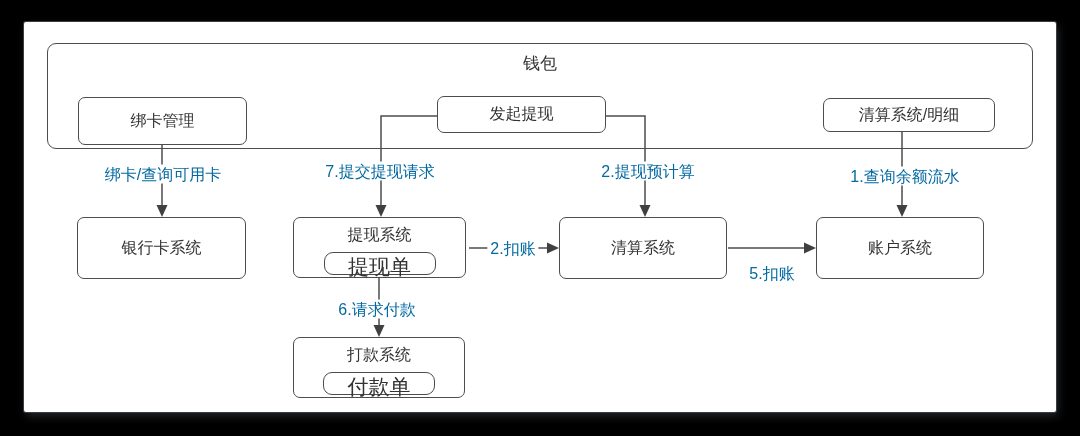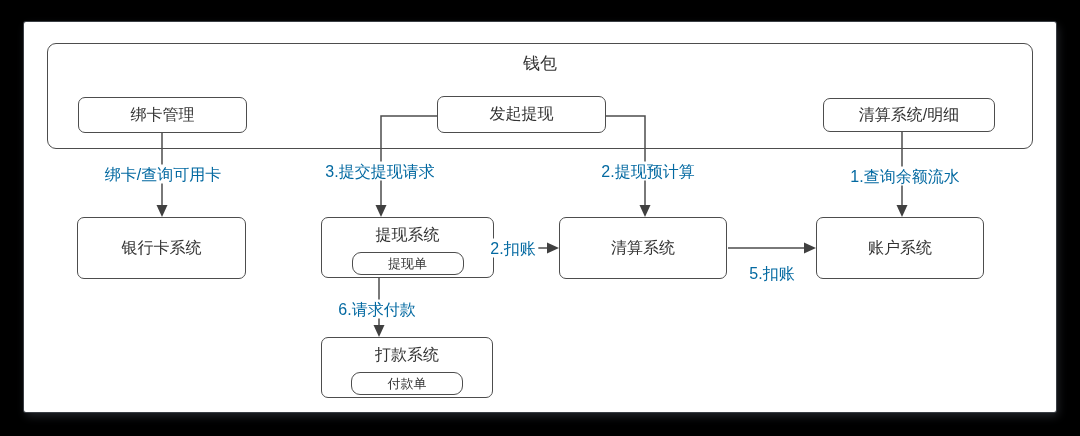--- a/index.html
+++ b/index.html
@@ -50,32 +50,30 @@
     display: flex;
     align-items: center;
     justify-content: center;
     z-index: 3;
     white-space: nowrap;
   }
   .node.sys {
     flex-direction: column;
     justify-content: flex-start;
     padding-top: 7px;
-    margin-left: 28px;
   }
   .node .sub-box {
     margin-top: 6px;
     width: 112px;
     height: 23px;
     border: 1.5px solid #4d4d4d;
     border-radius: 9px;
     background: #fff;
-    font-size: 13px;
+    font-size: 21px;
     display: flex;
-    align-items: center;
     justify-content: center;
   }
   .edge-label {
     position: absolute;
     transform: translate(-50%, -50%);
     background: #fff;
     color: #0369a1;
     font-size: 16px;
     line-height: 19px;
     padding: 0 3px;
@@ -117,21 +115,21 @@
       <g>
         <path d="M 355 256 V 304"></path>
         <polygon points="355,315 349.5,303 360.5,303" fill="#404040" stroke="none"></polygon>
       </g>
     </svg>
 
     <div class="wallet">
       <div class="wallet-title">钱包</div>
     </div>
 
-    <div class="node" style="left:54px; top:75px; width:169px; height:36px;">
+    <div class="node" style="left:54px; top:75px; width:169px; height:48px;">
       <span>绑卡管理</span>
     </div>
     <div class="node" style="left:413px; top:74px; width:169px; height:37px;">
       <span>发起提现</span>
     </div>
     <div class="node" style="left:799px; top:76px; width:172px; height:34px;">
       <span>清算系统/明细</span>
     </div>
 
     <div class="node" style="left:53px; top:195px; width:169px; height:62px;">
@@ -151,21 +149,21 @@
     </div>
 
     <div class="node sys" style="left:269px; top:315px; width:172px; height:61px;">
       <span>打款系统</span>
       <div class="sub-box">
         <span>付款单</span>
       </div>
     </div>
 
     <div class="edge-label" style="left:139px; top:152px;">绑卡/查询可用卡</div>
-    <div class="edge-label" style="left:356px; top:149px;">3.提交提现请求</div>
+    <div class="edge-label" style="left:356px; top:149px;">7.提交提现请求</div>
     <div class="edge-label" style="left:624px; top:149px;">2.提现预计算</div>
     <div class="edge-label" style="left:881px; top:154px;">1.查询余额流水</div>
     <div class="edge-label" style="left:489px; top:226px;">2.扣账</div>
     <div class="edge-label" style="left:748px; top:227px;margin-top:24px;">5.扣账</div>
     <div class="edge-label" style="left:353px; top:287px;">6.请求付款</div>
 
   </div>
 </div>
 
 </body></html>

